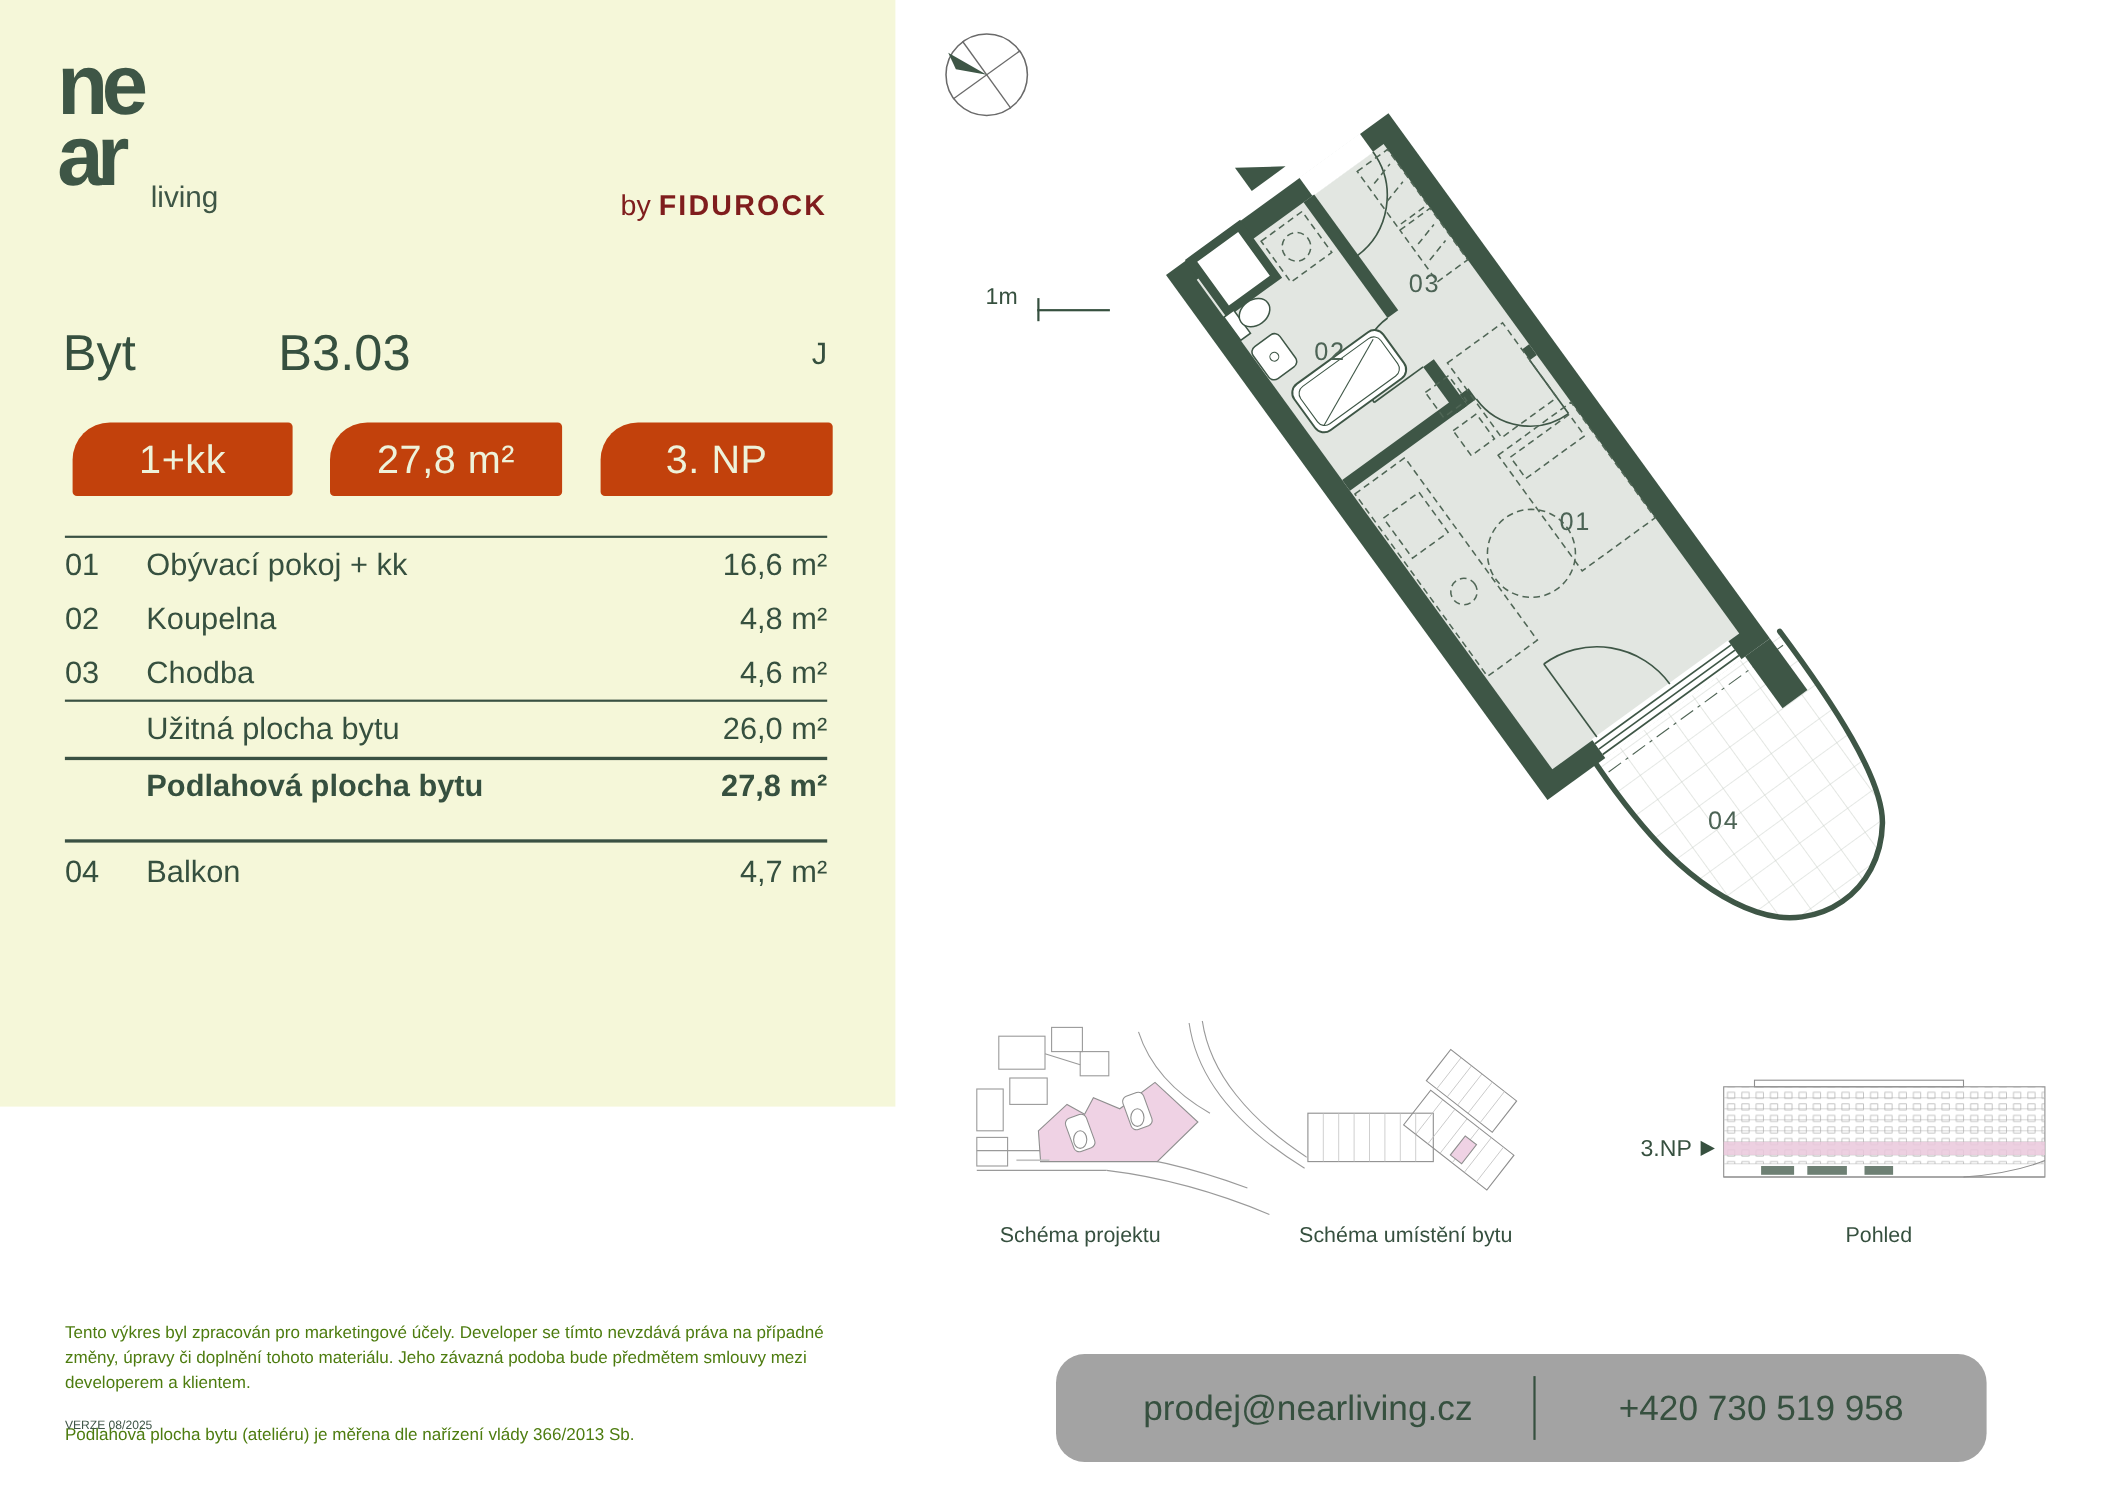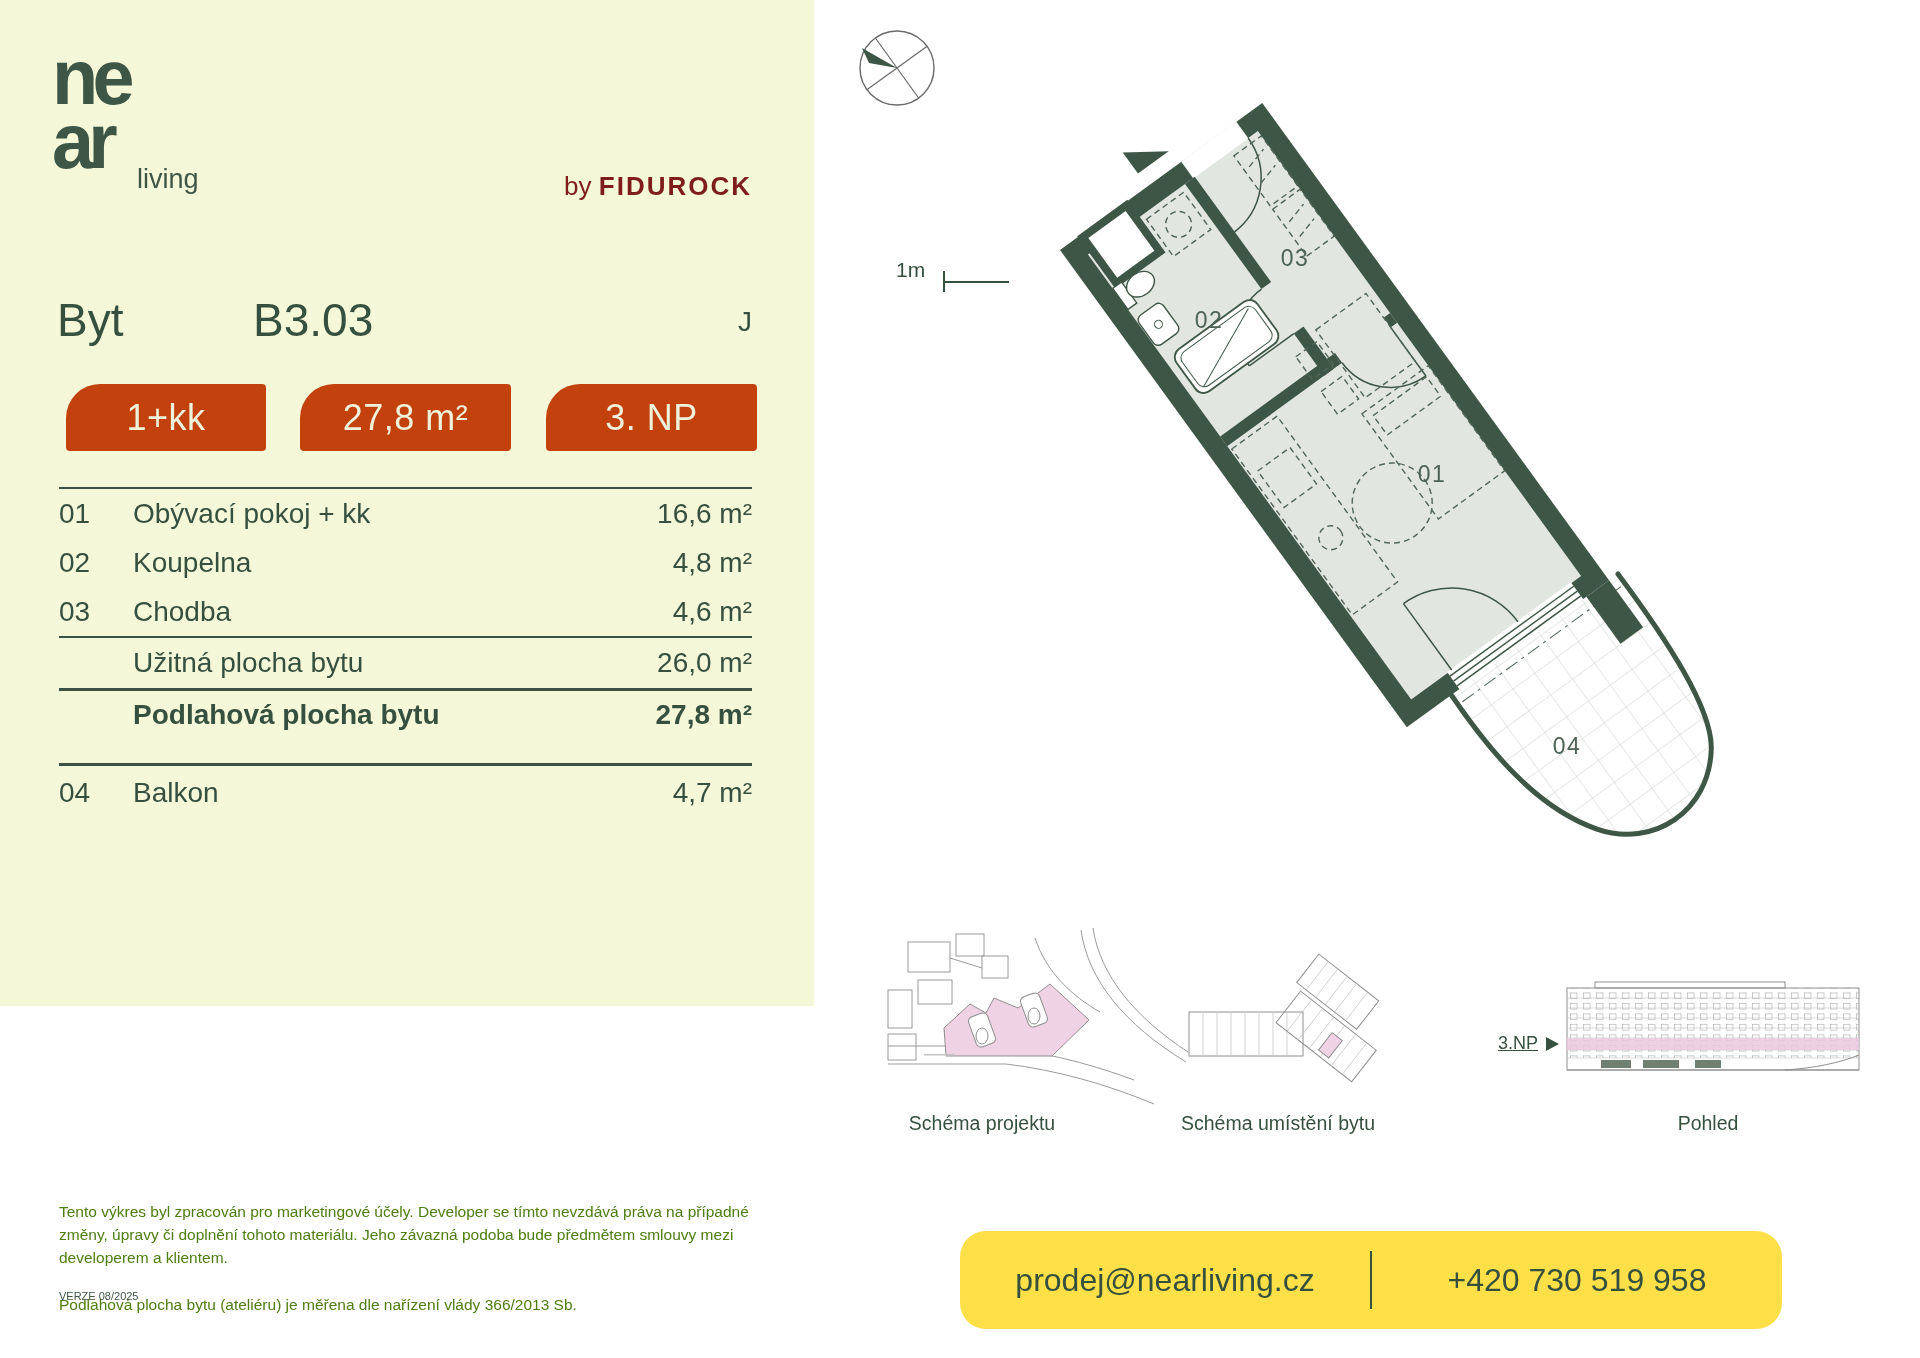--- a/index.html
+++ b/index.html
@@ -52,26 +52,26 @@
   .rl-01{left:432px;top:419px;}
   .rl-02{left:209px;top:265px;}
   .rl-03{left:295px;top:203px;}
   .rl-04{left:567px;top:691px;}
 
   .schematic-caption{top:1112px;font-size:19.5px;color:#36503f;text-align:center;}
   #caption-project{left:862px;width:240px;}
   #caption-unit{left:1148px;width:260px;}
   #caption-elevation{left:1588px;width:240px;}
 
-  #floor-marker{left:1438px;top:1033px;width:100px;text-align:right;font-size:18px;color:#36503f;text-decoration:underline;}
+  #floor-marker{left:1438px;top:1033px;width:100px;text-align:right;font-size:21px;color:#36503f;}
   #floor-marker-arrow{left:1546px;top:1037px;width:0;height:0;
     border-left:13px solid #36503f;border-top:7px solid transparent;border-bottom:7px solid transparent;}
 
-  #contact-bar{left:960px;top:1231px;width:822px;height:98px;background:#fde047;border-radius:26px;
-               display:flex;align-items:center;}
+  #contact-bar{left:960px;top:1231px;width:822px;height:98px;background:#a3a3a3;border-radius:26px;
+               display:flex;align-items:center;padding-left:24px;}
   #contact-bar .half{flex:1;text-align:center;font-size:32px;color:#36503f;}
   #contact-divider{width:2px;height:58px;background:#36503f;}
 </style>
 </head>
 <body>
 
 <div id="root">
 
   <div id="left-panel" class="abs">
 

